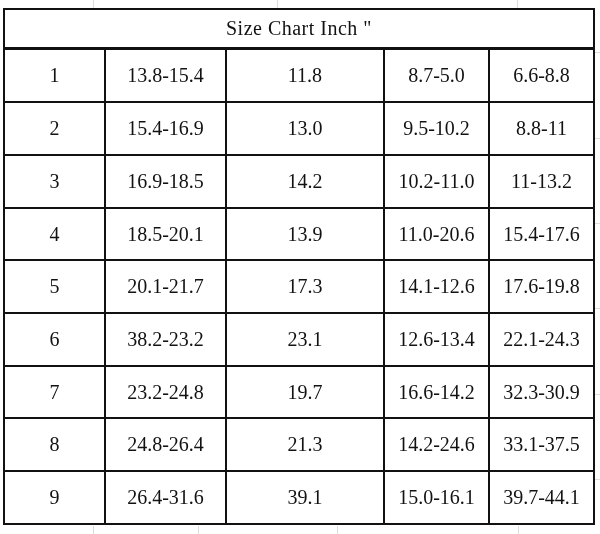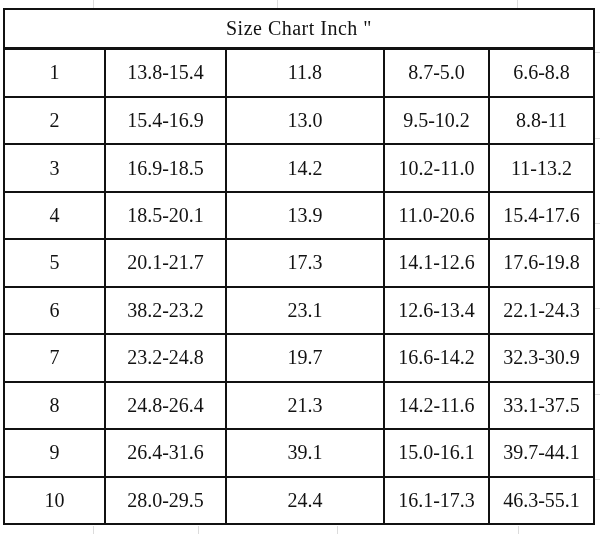--- a/index.html
+++ b/index.html
@@ -133,32 +133,25 @@
           <td>7</td>
           <td>23.2-24.8</td>
           <td>19.7</td>
           <td>16.6-14.2</td>
           <td>32.3-30.9</td>
         </tr>
         <tr>
           <td>8</td>
           <td>24.8-26.4</td>
           <td>21.3</td>
-          <td>14.2-11.6</td>
+          <td>14.2-24.6</td>
           <td>33.1-37.5</td>
         </tr>
         <tr>
           <td>9</td>
           <td>26.4-31.6</td>
           <td>39.1</td>
           <td>15.0-16.1</td>
           <td>39.7-44.1</td>
         </tr>
-        <tr>
-          <td>10</td>
-          <td>28.0-29.5</td>
-          <td>24.4</td>
-          <td>16.1-17.3</td>
-          <td>46.3-55.1</td>
-        </tr>
       </tbody>
   </table>
 </div>
 
 </body></html>

